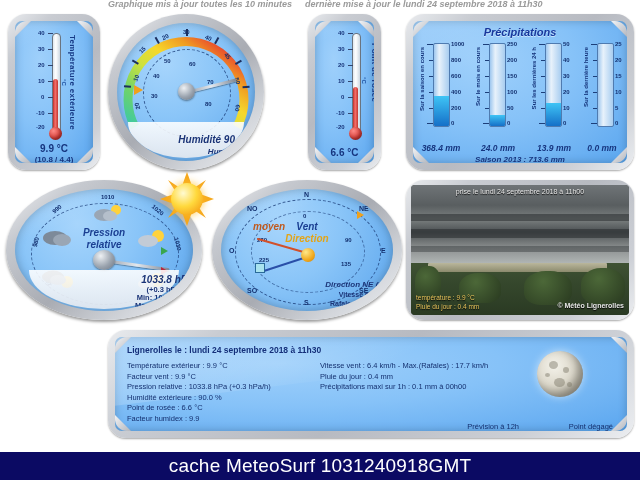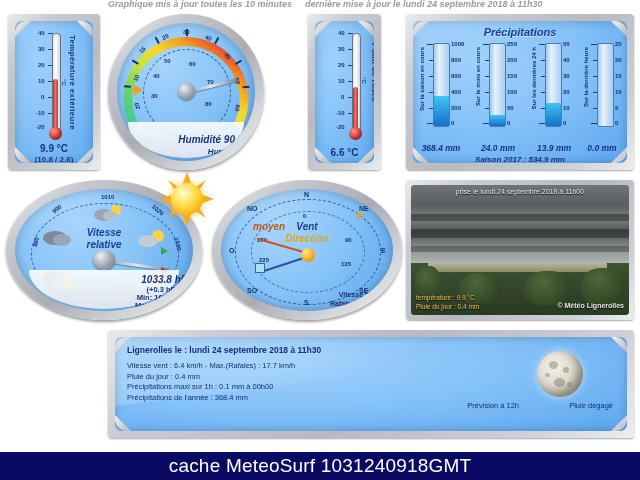--- a/index.html
+++ b/index.html
@@ -18,21 +18,21 @@
     position:absolute;top:-1px;font-style:italic;font-weight:bold;
     font-size:9px;color:#9a9a9a;white-space:nowrap;
   }
   .header .ht.left{left:108px;}
   .header .ht.right{left:305px;}
 
   
   .panel{
     position:absolute;
     background:linear-gradient(135deg,#e9ebee 0%,#c9ccd2 18%,#b7bac1 50%,#cdd0d6 82%,#eceef1 100%);
-    border-radius:4px;
+    border-radius:18px;
     box-shadow:0 1px 2px rgba(0,0,0,.35);
     padding:7px;
     box-sizing:border-box;
   }
   .panel .inner{
     width:100%;height:100%;
     border-radius:7px;
     background:radial-gradient(ellipse at 32% 28%, #9fd0fb 0%, #86c2f8 45%, #6fb3f3 75%, #5aa6ef 100%);
     box-shadow:inset 0 0 8px rgba(0,0,0,.22);
     position:relative;overflow:hidden;
@@ -181,21 +181,21 @@
   }
   .info .cols{display:flex;gap:18px;}
   .info .col{line-height:10.5px;}
   .info .col div{font-size:7.5px;color:#14306f;white-space:nowrap;}
   .moon{
     position:absolute;right:44px;top:14px;width:46px;height:46px;border-radius:50%;
     background:radial-gradient(circle at 38% 32%,#f4f2ea 0%,#ddd9cc 45%,#b9b4a4 78%,#8d8879 100%);
     box-shadow:0 0 9px rgba(255,255,255,.55), inset -5px -4px 9px rgba(0,0,0,.30);
   }
   .crater{position:absolute;border-radius:50%;background:rgba(120,115,100,.45);}
-  .fct{position:absolute;bottom:21px;font-size:7.5px;color:#14306f;padding-left:34px;}
+  .fct{position:absolute;bottom:0;font-size:7.5px;color:#14306f;padding-left:34px;}
   .fct.a{right:108px;}
   .fct.b{right:14px;}
 
   
   .bottombar{
     position:absolute;left:0;bottom:0;width:640px;height:28px;
     background:#0b0a63;color:#ffffff;
     display:flex;align-items:center;justify-content:center;
     font-size:19px;letter-spacing:.2px;
   }
@@ -232,21 +232,21 @@
       <div class="tick" style="left:33px;top:28px;width:5px;"></div>
       <div class="tick" style="left:33px;top:44px;width:5px;"></div>
       <div class="tick" style="left:33px;top:60px;width:5px;"></div>
       <div class="tick" style="left:33px;top:76px;width:5px;"></div>
       <div class="tick" style="left:33px;top:92px;width:5px;"></div>
 
       <div class="vlabel" style="left:53px;top:14px;">Température extérieure</div>
       <div style="position:absolute;left:46px;top:58px;font-size:6px;color:#1b4fa0;font-weight:bold;writing-mode:vertical-rl;">°C</div>
 
       <div class="readout" style="top:122px;">9.9 °C</div>
-      <div class="readout" style="top:134px;font-size:8px;">(10.8 / 2.6)</div>
+      <div class="readout" style="top:134px;font-size:8px;">(10.8 / 4.4)</div>
     </div>
   </div>
 </div>
 
 <div class="gauge" style="left:108px;top:14px;width:156px;height:156px;">
   <div class="face">
 
     <svg width="138" height="138" viewBox="0 0 138 138" style="position:absolute;left:0;top:0;">
       <defs>
         <linearGradient id="humArc" x1="0" y1="1" x2="1" y2="0">
@@ -416,21 +416,21 @@
       <div class="ptk major" style="left:8px;top:80px;"></div>
       <div class="pnum" style="top:-2px;">25</div>
       <div class="pnum" style="top:14px;">20</div>
       <div class="pnum" style="top:30px;">15</div>
       <div class="pnum" style="top:46px;">10</div>
       <div class="pnum" style="top:62px;">5</div>
       <div class="pnum" style="top:77px;">0</div>
     </div>
     <div class="pval" style="left:158px;">0.0 mm</div>
 
-    <div class="pyear">Saison 2017 : 534.9 mm</div>
+    <div class="pyear">Saison 2013 : 713.6 mm</div>
   </div>
 </div>
 
 <div class="gauge" style="left:6px;top:180px;width:196px;height:140px;border-radius:50%;">
   <div class="face">
 
     <div style="position:absolute;left:16px;top:14px;width:146px;height:100px;border:1px dashed #1d3f7a;border-radius:50%;opacity:.75;"></div>
 
     <div class="gnum" style="left:86px;top:5px;">1010</div>
     <div class="gnum" style="left:37px;top:17px;transform:rotate(-40deg);">990</div>
@@ -466,21 +466,21 @@
         <ellipse cx="11" cy="12" rx="10" ry="6" fill="#c2cbd6"></ellipse>
       </svg>
     </div>
     <div style="position:absolute;left:122px;top:82px;">
       <svg width="30" height="20" viewBox="0 0 30 20">
         <circle cx="20" cy="9" r="7" fill="#ffd23d"></circle>
         <ellipse cx="9" cy="13" rx="8" ry="5" fill="#d4dce5"></ellipse>
       </svg>
     </div>
 
-    <div class="gtitle" style="top:38px;font-size:10px;">Vitesse</div>
+    <div class="gtitle" style="top:38px;font-size:10px;">Pression</div>
     <div class="gtitle" style="top:50px;font-size:10px;">relative</div>
 
     <div class="needle" style="left:89px;top:70px;width:66px;transform:rotate(8deg);"></div>
     <div class="hub" style="left:78px;top:61px;width:22px;height:20px;"></div>
 
     <div style="position:absolute;left:146px;top:58px;width:0;height:0;border-top:4px solid transparent;border-bottom:4px solid transparent;border-left:7px solid #3aa64d;"></div>
     <div style="position:absolute;left:146px;top:78px;width:0;height:0;border-top:4px solid transparent;border-bottom:4px solid transparent;border-left:7px solid #b8283c;"></div>
 
     <div class="lens" style="height:32%;"></div>
     <div class="gfoot" style="bottom:26px;font-size:10px;">1033.8 hPa</div>
@@ -531,20 +531,21 @@
     <div class="gtitle" style="top:32px;left:32px;width:auto;font-size:10px;color:#c05a1e;">moyen</div>
     <div class="gtitle" style="top:44px;font-size:10px;color:#e3a416;">Direction</div>
 
     <div style="position:absolute;left:86px;top:63px;width:52px;height:2px;background:#d2502a;transform:rotate(196deg);transform-origin:0 50%;border-radius:2px;"></div>
     <div style="position:absolute;left:86px;top:67px;width:48px;height:2px;background:#2a4fa8;transform:rotate(162deg);transform-origin:0 50%;border-radius:2px;"></div>
     <div style="position:absolute;left:80px;top:59px;width:14px;height:14px;border-radius:50%;background:radial-gradient(circle at 35% 30%,#ffe88a,#f0a81c 60%,#c87c0c);"></div>
 
     <div style="position:absolute;left:136px;top:22px;width:0;height:0;border-top:4px solid transparent;border-bottom:4px solid transparent;border-left:7px solid #f0a11c;"></div>
     <div style="position:absolute;left:34px;top:74px;width:8px;height:8px;background:#a9e3ef;border:1px solid #2a6b9a;"></div>
 
+    <div class="gfoot" style="bottom:22px;font-size:8px;">Direction NE (45°)</div>
     <div class="gfoot" style="bottom:13px;font-size:7px;font-style:normal;">Vitesse 6.4 km/h</div>
     <div class="gfoot" style="bottom:4px;font-size:7px;font-style:normal;">Rafales : 17.7 km/h</div>
   </div>
 </div>
 
 <div class="panel" style="left:406px;top:180px;width:228px;height:140px;padding:5px;">
   <div class="cam" style="position:relative;width:100%;height:100%;">
     <div class="sky"></div>
     <div class="band" style="top:22%;height:7px;"></div>
     <div class="band" style="top:34%;height:9px;"></div>
@@ -568,37 +569,44 @@
 <div class="panel" style="left:108px;top:330px;width:526px;height:108px;">
   <div class="inner">
     <div class="corner c-tl"></div>
     <div class="corner c-tr"></div>
     <div class="corner c-bl"></div>
     <div class="corner c-br"></div>
 
     <div class="info">
       <div class="title">Lignerolles le : lundi 24 septembre 2018 à 11h30</div>
       <div class="cols">
+        <div class="col" style="width:175px;">
+          <div>Température extérieur : 9.9 °C</div>
+          <div>Facteur vent : 9.9 °C</div>
+          <div>Pression relative : 1033.8 hPa (+0.3 hPa/h)</div>
+          <div>Humidité extérieure : 90.0 %</div>
+          <div>Point de rosée : 6.6 °C</div>
+          <div>Facteur humidex : 9.9</div>
+        </div>
         <div class="col">
           <div>Vitesse vent : 6.4 km/h - Max.(Rafales) : 17.7 km/h</div>
           <div>Pluie du jour : 0.4 mm</div>
           <div>Précipitations maxi sur 1h : 0.1 mm à 00h00</div>
-          <div>Précipitations de l'année : 368.4 mm</div>
         </div>
       </div>
 
       <div class="moon">
         <div class="crater" style="left:12px;top:10px;width:9px;height:8px;"></div>
         <div class="crater" style="left:26px;top:16px;width:6px;height:6px;"></div>
         <div class="crater" style="left:17px;top:27px;width:11px;height:9px;"></div>
         <div class="crater" style="left:30px;top:31px;width:5px;height:5px;"></div>
         <div class="crater" style="left:8px;top:22px;width:5px;height:4px;"></div>
       </div>
 
       <div class="fct a">Prévision à 12h</div>
-      <div class="fct b">Pluie dégagé</div>
+      <div class="fct b">Point dégagé</div>
     </div>
   </div>
 </div>
 
 <div class="bottombar">
   <span>cache MeteoSurf 1031240918GMT</span>
 </div>
 
 </body></html>

